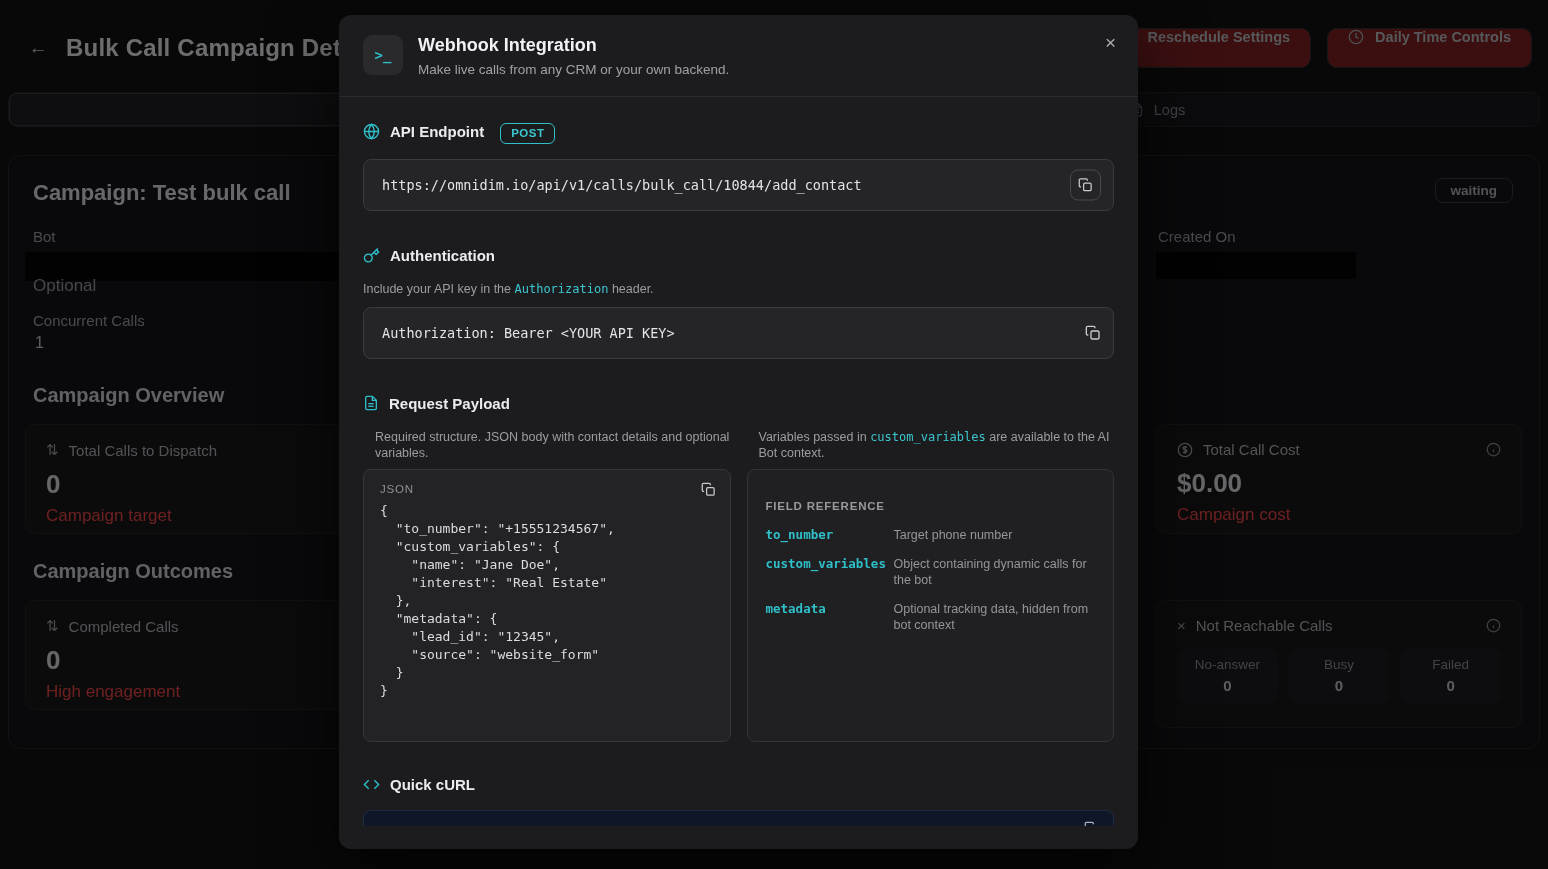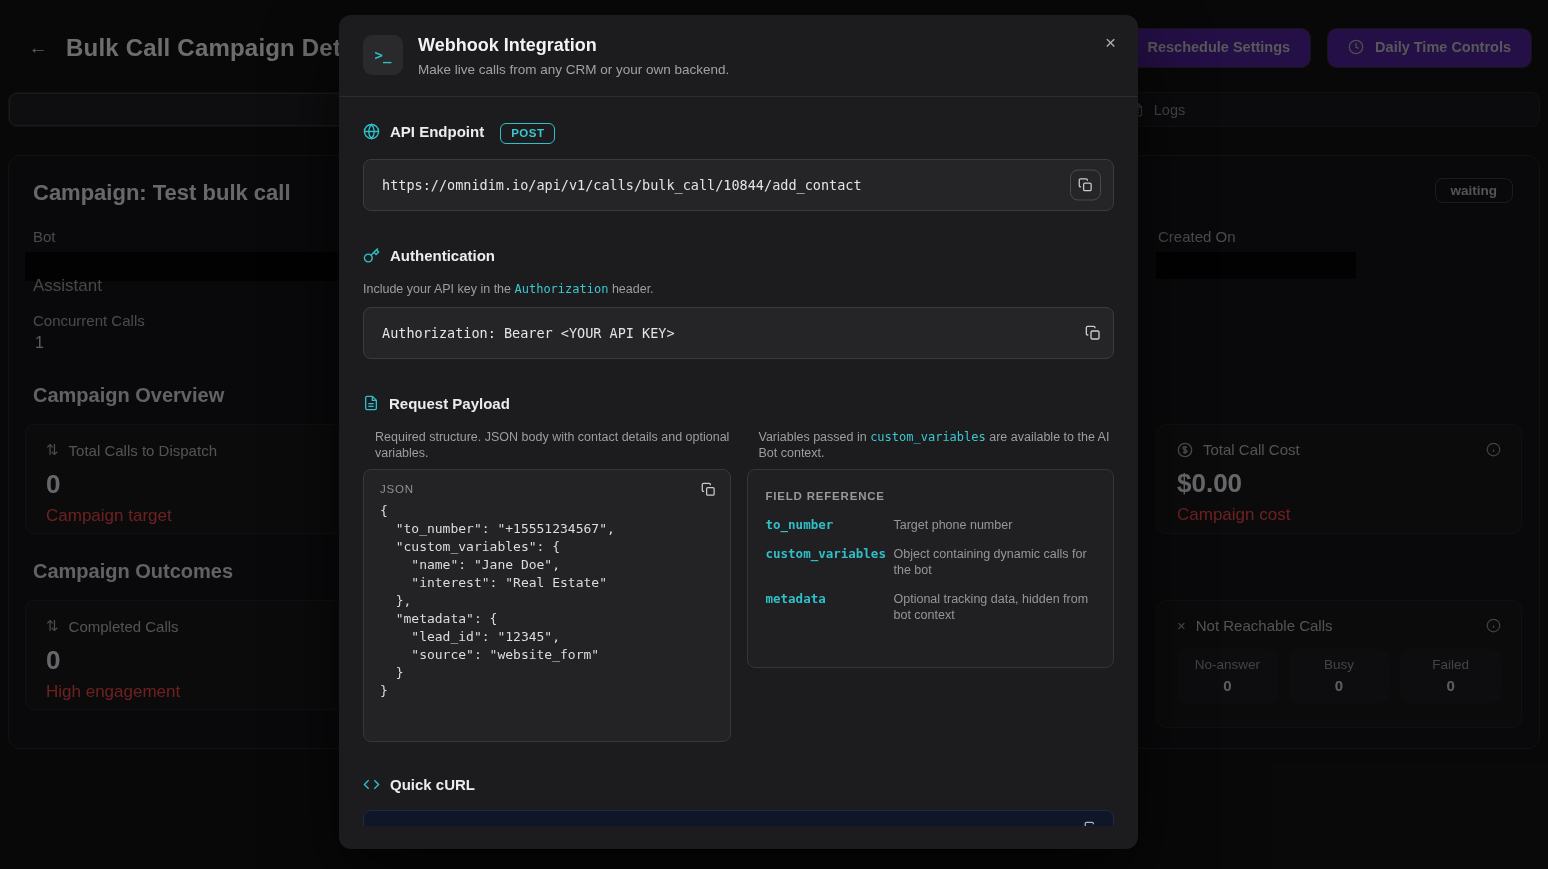--- a/index.html
+++ b/index.html
@@ -7,22 +7,22 @@
   .page {
     position:relative; width:1548px; height:869px; overflow:hidden;
     background:#0e0e0f;
     font-family:"Liberation Sans", sans-serif;
     -webkit-font-smoothing:antialiased;
   }
   
   .bg-header { position:absolute; top:26px; left:24px; right:16px; height:44px; display:flex; align-items:center; }
   .back-btn { width:28px; height:28px; display:flex; align-items:center; justify-content:center; color:#cfd1d3; font-size:19px; cursor:pointer; }
   .bg-title { margin-left:14px; font-size:24px; font-weight:700; color:#ededef; letter-spacing:.2px; margin-right:auto; white-space:nowrap; }
-  .hdr-btn { height:40px; display:flex; align-items:flex-end; gap:11px; padding:12px 20px; margin-left:16px;
-             border:1px solid #2e2e30; border-radius:10px; background:#4c1d95; color:#bcbec0; font-size:14.5px; font-weight:600; cursor:pointer; }
+  .hdr-btn { height:40px; display:flex; align-items:flex-start; gap:11px; padding:0 20px; margin-left:16px;
+             border:1px solid #2e2e30; border-radius:10px; background:#7f1d1d; color:#bcbec0; font-size:14.5px; font-weight:600; cursor:pointer; }
   .hdr-btn .g { font-size:15px; color:#a7a9ab; }
   .tabbar { position:absolute; top:92px; left:8px; right:8px; height:35px; background:#151517; border:1px solid #232325; border-radius:9px; display:flex; }
   .tab { flex:1; display:flex; align-items:center; justify-content:center; gap:10px; font-size:14.5px; color:#8f9193; border-radius:8px; cursor:pointer; }
   .tab.active { background:#1c1c1e; border:1px solid #39393b; color:#c9cbcd; }
   .tab svg { opacity:.85; }
   .panel { position:absolute; top:155px; left:8px; right:8px; height:594px; background:#101012; border:1px solid #242426; border-radius:12px; }
   .camp-title { position:absolute; left:24px; top:24px; font-size:22px; font-weight:700; color:#e3e3e5; }
   .badge-waiting { position:absolute; right:26px; top:22px; border:1px solid #3a3a3c; border-radius:8px; padding:4px 15px; font-size:13.5px; font-weight:600; color:#b2b4b6; }
   .lbl { position:absolute; font-size:15px; color:#9fa1a3; }
   .redact { position:absolute; background:#000; }
@@ -63,21 +63,21 @@
   .copy-btn { position:absolute; right:12px; top:50%; transform:translateY(-50%); color:#c9cbcd; cursor:pointer; display:flex; }
   .copy-btn.boxed { border:1px solid #4a4a4c; border-radius:8px; padding:7px; }
   .desc { margin-top:12px; font-size:12.5px; color:#9b9da0; line-height:16px; }
   .inline-code { font-family:"DejaVu Sans Mono", monospace; color:#3cc7d0; font-size:12px; }
   .two-col { display:grid; grid-template-columns:1fr 1fr; gap:16px; margin-top:12px; }
   .col-desc { font-size:12.5px; color:#9b9da0; line-height:16px; height:32px;margin-left:12px; }
   .json-card { position:relative; margin-top:8px; height:273px; background:#232325; border:1px solid #373739; border-radius:8px; padding:13px 16px; overflow:hidden; }
   .json-lbl { font-size:11.5px; letter-spacing:.8px; color:#8e9093; }
   .json-card .copy-top { position:absolute; right:14px; top:12px; color:#c9cbcd; cursor:pointer; display:flex; }
   .json-pre { margin-top:7px; font-family:"DejaVu Sans Mono", monospace; font-size:13px; line-height:18px; color:#dadcde; white-space:pre; }
-  .fref-card { position:relative; margin-top:8px; height:199px; background:#202022; border:1px solid #353537; border-radius:8px; padding:20px 18px; overflow:hidden; }
+  .fref-card { position:relative; margin-top:8px; height:273px; background:#202022; border:1px solid #353537; border-radius:8px; padding:30px 18px; overflow:hidden; }
   .fref-head { font-size:11.5px; letter-spacing:.8px; color:#97999c; font-weight:600; }
   .fref-rows { margin-top:15px; display:grid; grid-template-columns:124px 1fr; column-gap:4px; row-gap:13px; }
   .fref-field { font-family:"DejaVu Sans Mono", monospace; font-size:12.5px; font-weight:700; color:#2fbfc9; }
   .fref-desc { font-size:12.5px; color:#94969a; line-height:16px; }
   .bash-card { position:relative; margin-top:12px; background:#0e1627; border:1px solid #1d2b45; border-radius:8px; padding:14px 16px; height:60px; }
   .bash-lbl { font-size:11px; letter-spacing:.8px; color:#8a92a6; }
   .bash-card .copy-top { position:absolute; right:14px; top:10px; color:#aeb4c2; cursor:pointer; display:flex; }
 </style>
 </head>
 <body>
@@ -128,21 +128,21 @@
       <span>Logs</span>
     </div>
   </div>
 
   <div class="panel">
     <div class="camp-title">Campaign: Test bulk call</div>
     <div class="badge-waiting">waiting</div>
 
     <div class="lbl" style="left:24px; top:72px;">Bot</div>
     <div class="redact" style="left:16px; top:96px; width:368px; height:29px;"></div>
-    <div class="assistant-txt">Assistant</div>
+    <div class="assistant-txt">Optional</div>
 
     <div class="lbl" style="left:1149px; top:72px;">Created On</div>
     <div class="redact" style="left:1147px; top:96px; width:200px; height:27px;"></div>
 
     <div class="lbl" style="left:24px; top:156px;">Concurrent Calls</div>
     <div class="cc-val">1</div>
 
     <div class="sec-head" style="top:228px;">Campaign Overview</div>
 
     <div class="stat-card" style="left:16px; top:268px; width:368px; height:110px;">

